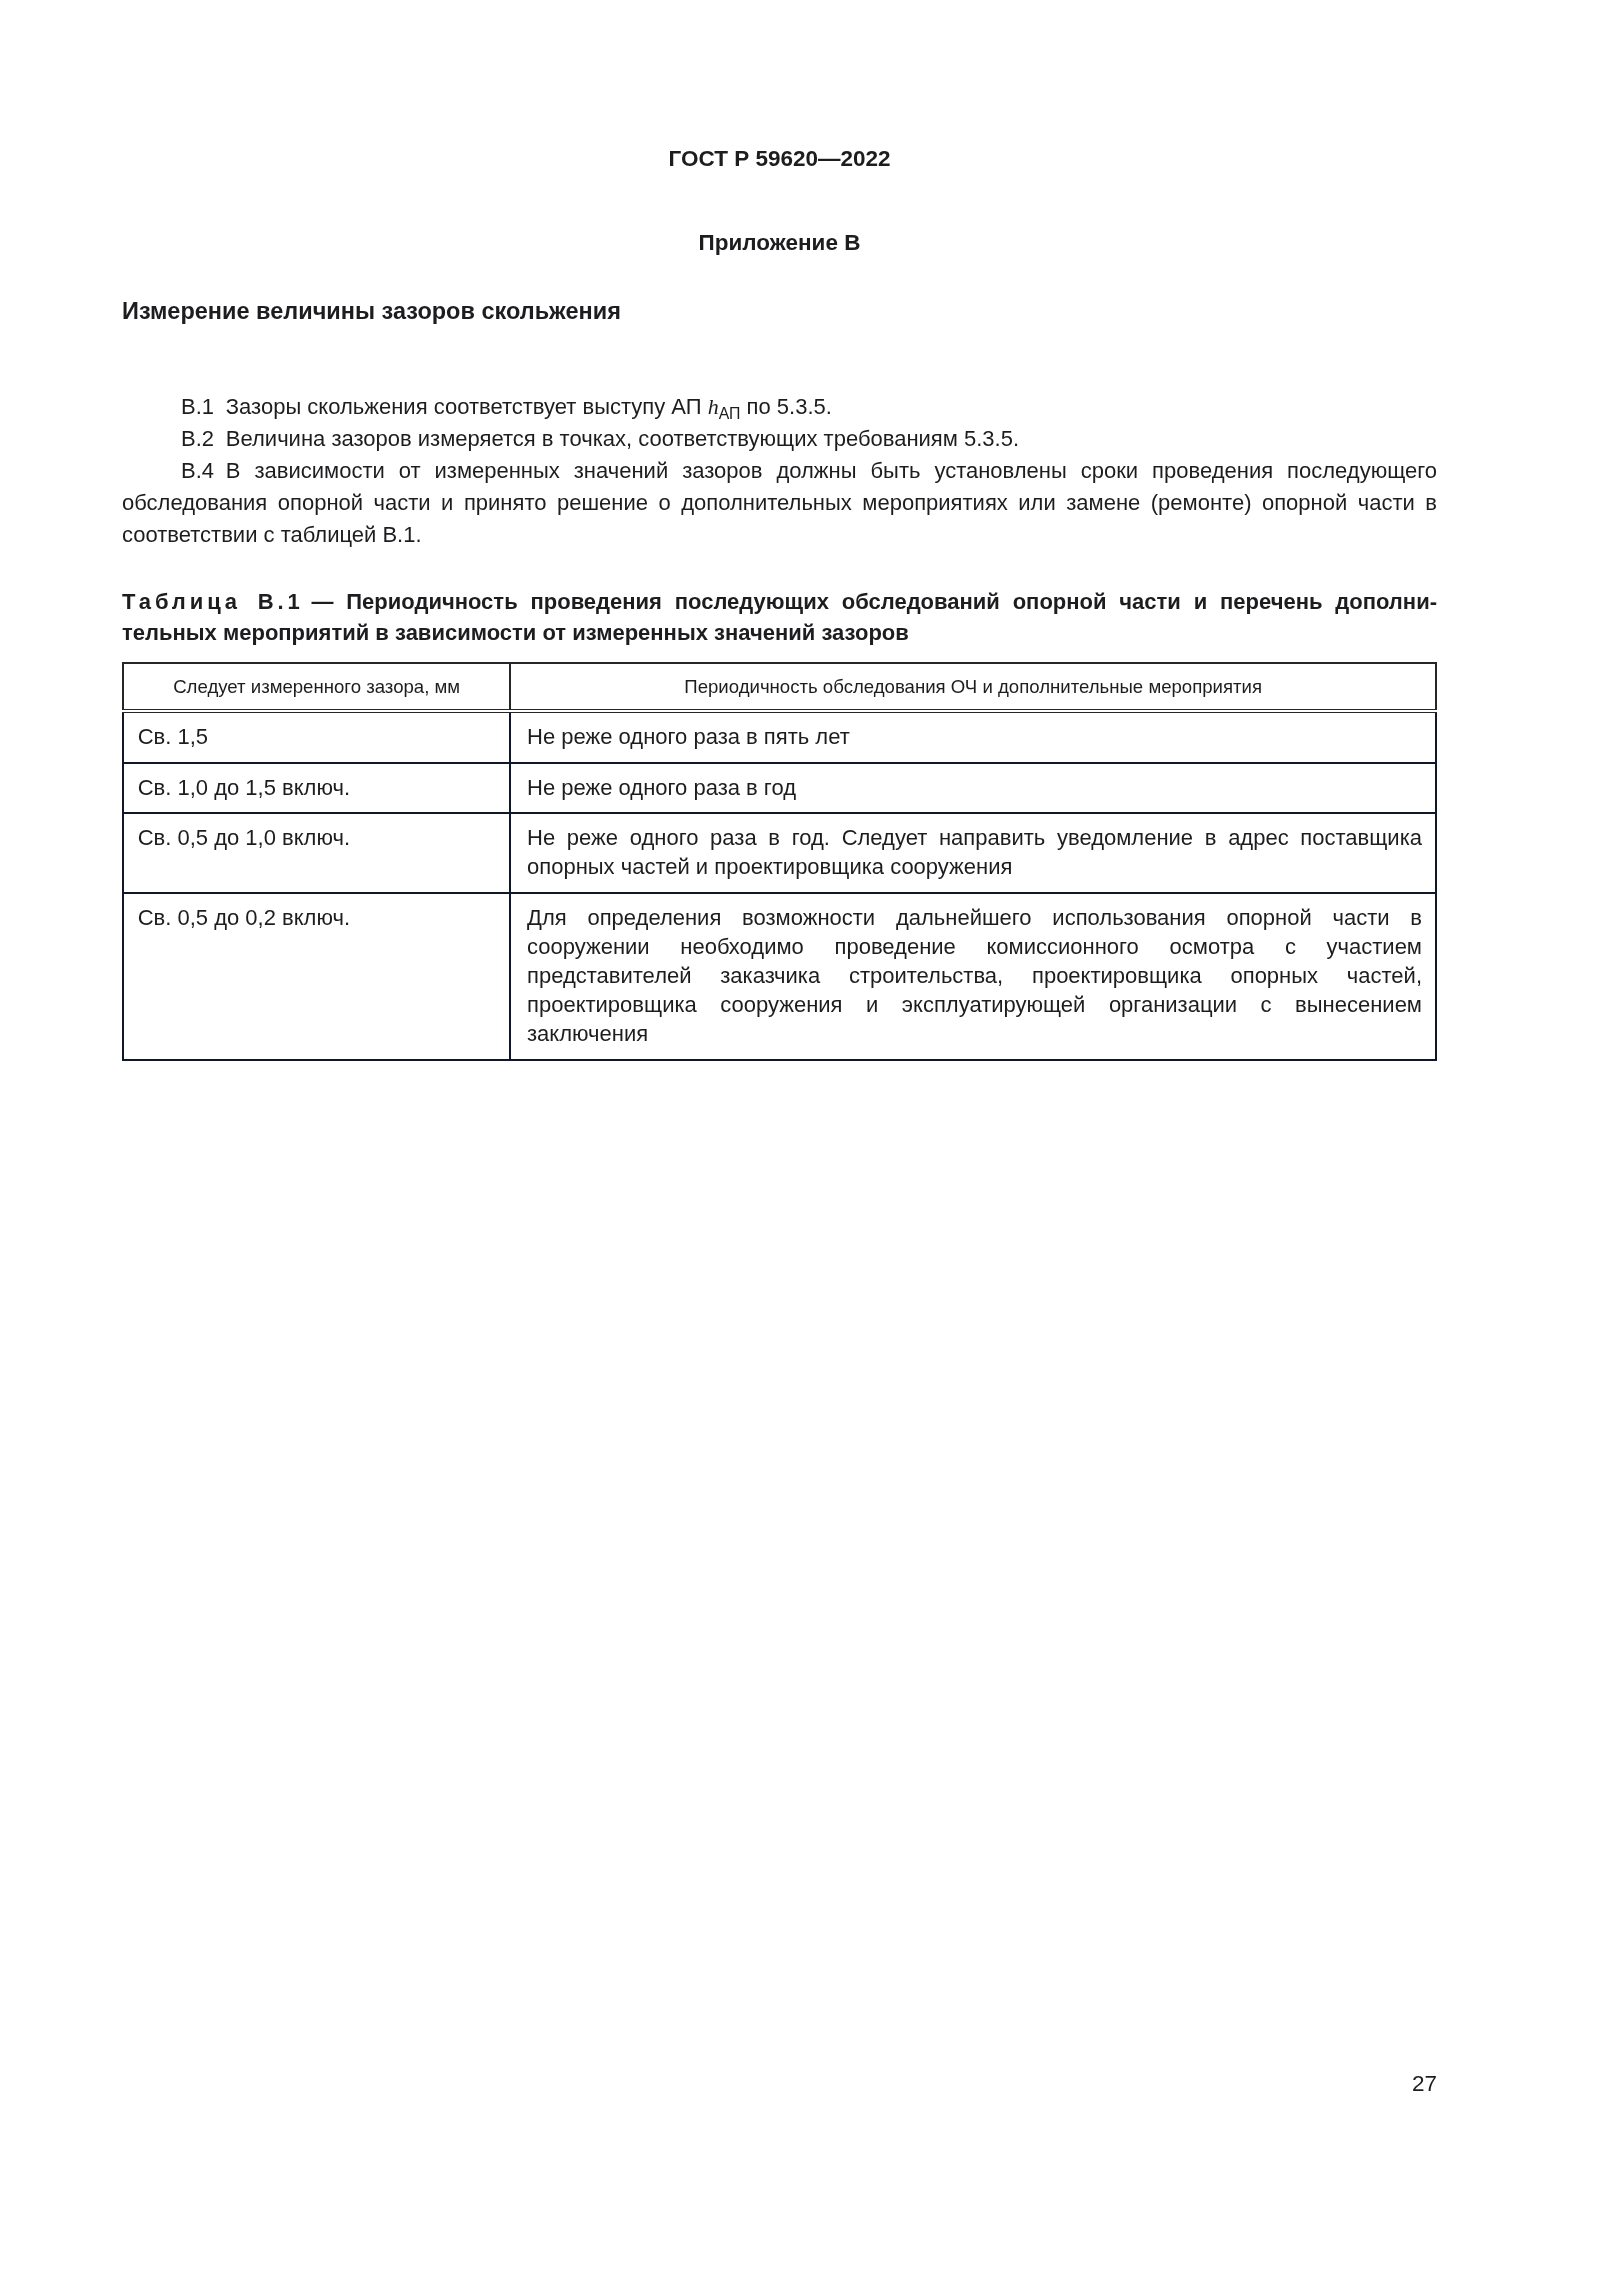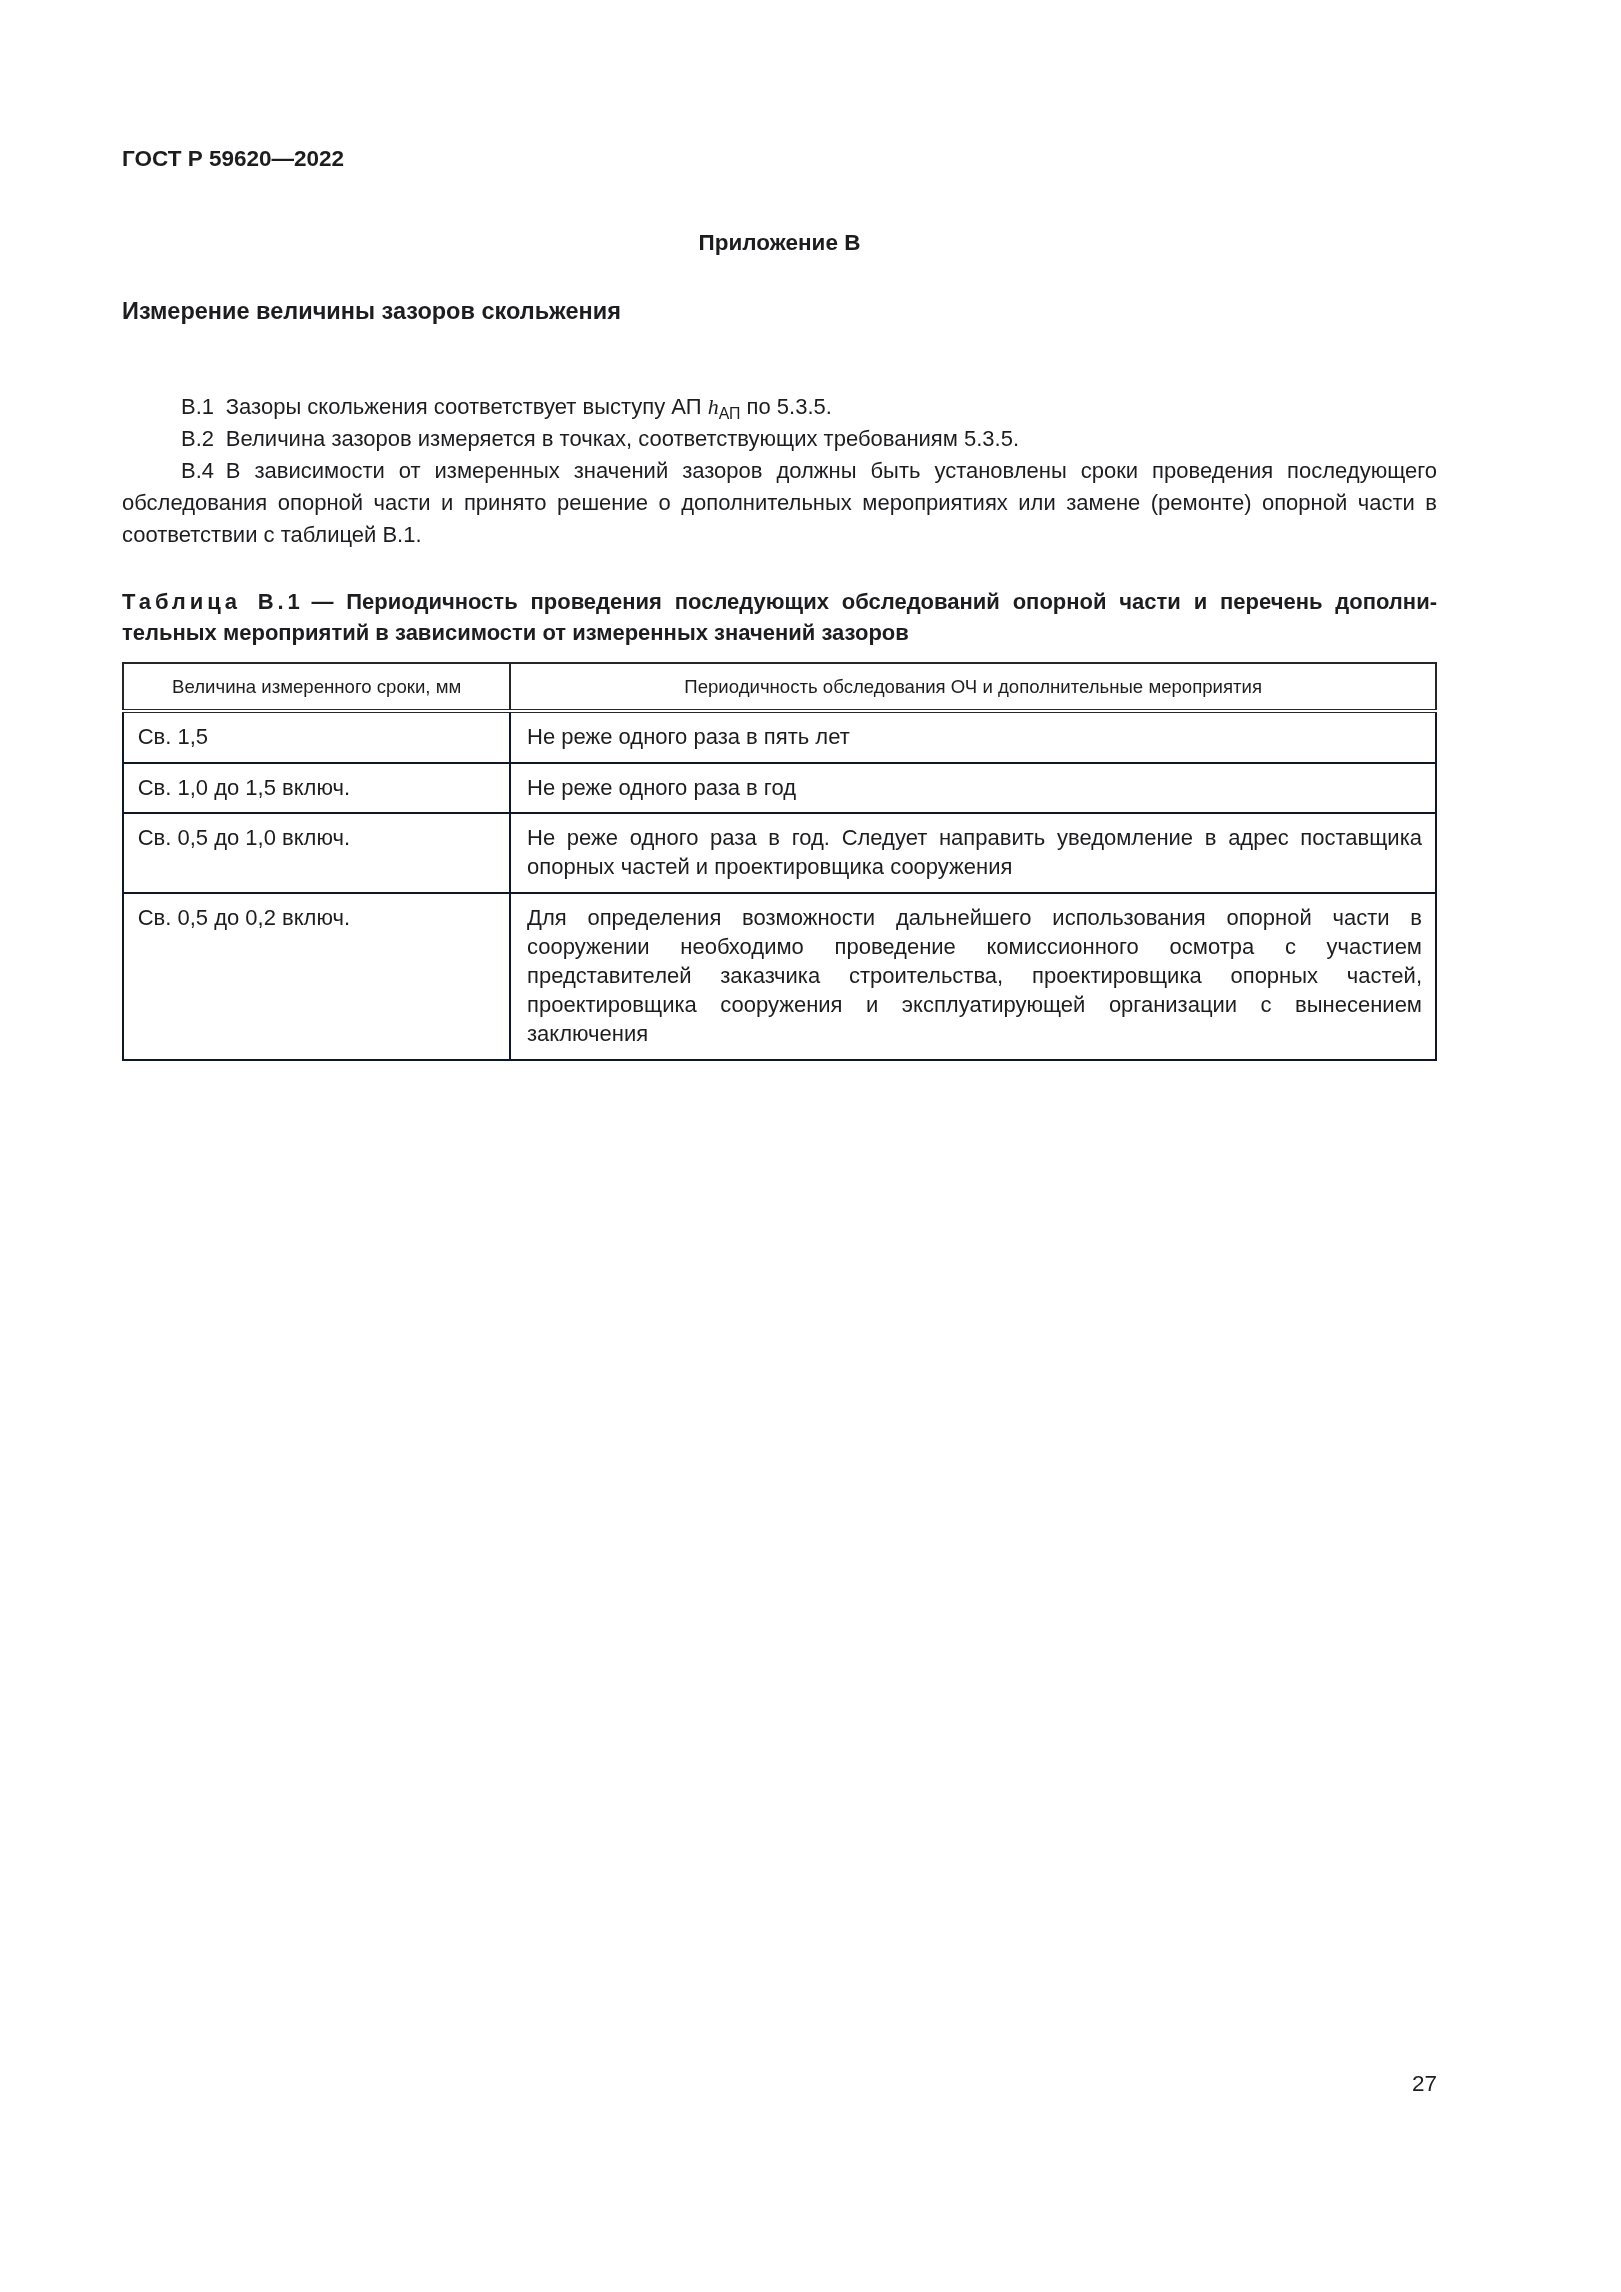--- a/index.html
+++ b/index.html
@@ -13,21 +13,21 @@
     color: #1d1d20;
     overflow: hidden;
   }
   .content {
     position: absolute;
     left: 122px;
     top: 145px;
     width: 1315px;
   }
   .doc-header {
-    text-align: left;
+    text-align: center;
     font-weight: bold;
     font-size: 22.5px;
     line-height: 27.4px;
   }
   .appendix-title {
     margin-top: 55px;
     text-align: center;
     font-weight: bold;
     font-size: 22.5px;
     line-height: 31px;
@@ -124,21 +124,21 @@
       <p class="para"><span class="plabel">В.1</span><span>Зазоры скольжения соответствует выступу АП </span><span class="math-var">h</span><sub>АП</sub><span> по 5.3.5.</span></p>
       <p class="para"><span class="plabel">В.2</span><span>Величина зазоров измеряется в точках, соответствующих требованиям 5.3.5.</span></p>
       <p class="para"><span class="plabel">В.4</span><span>В зависимости от измеренных значений зазоров должны быть установлены сроки проведения последу­ющего обследования опорной части и принято решение о дополнительных мероприятиях или замене (ремонте) опорной части в соответствии с таблицей В.1.</span></p>
     </div>
 
     <p class="table-caption"><span class="caption-label">Таблица В.1</span><span>— Периодичность проведения последующих обследований опорной части и перечень дополни­тельных мероприятий в зависимости от измеренных значений зазоров</span></p>
 
     <table class="gost-table">
       <thead>
         <tr>
-          <th class="col-gap">Величина измеренного сроки, мм</th>
+          <th class="col-gap">Следует измеренного зазора, мм</th>
           <th>Периодичность обследования ОЧ и дополнительные мероприятия</th>
         </tr>
       </thead>
       <tbody>
         <tr>
           <td>Св. 1,5</td>
           <td class="action">Не реже одного раза в пять лет</td>
         </tr>
         <tr>
           <td>Св. 1,0 до 1,5 включ.</td>

